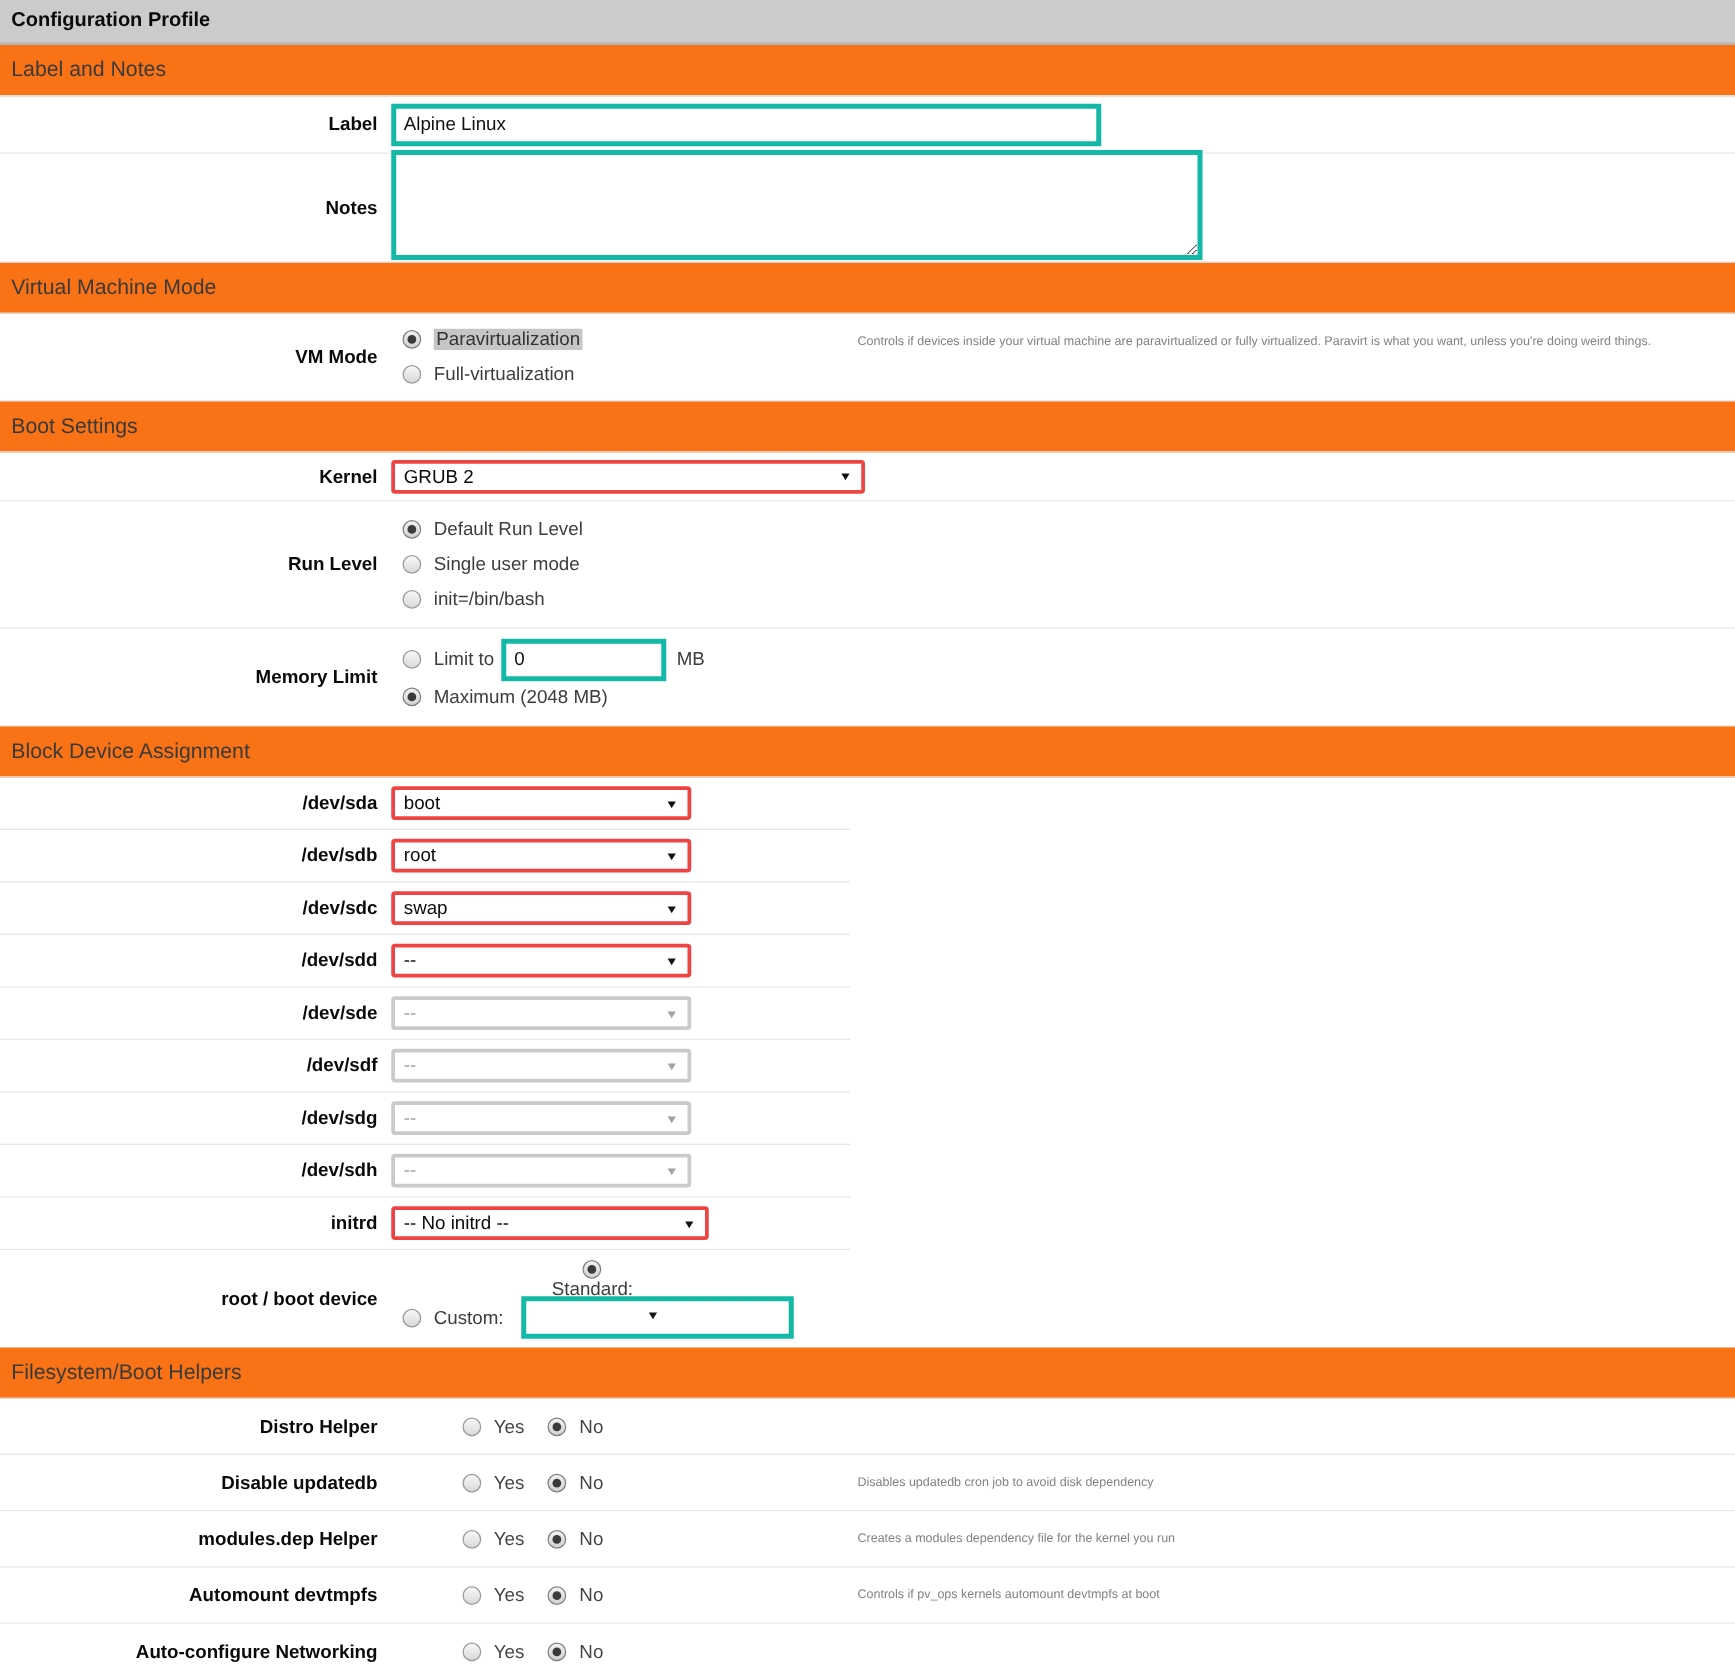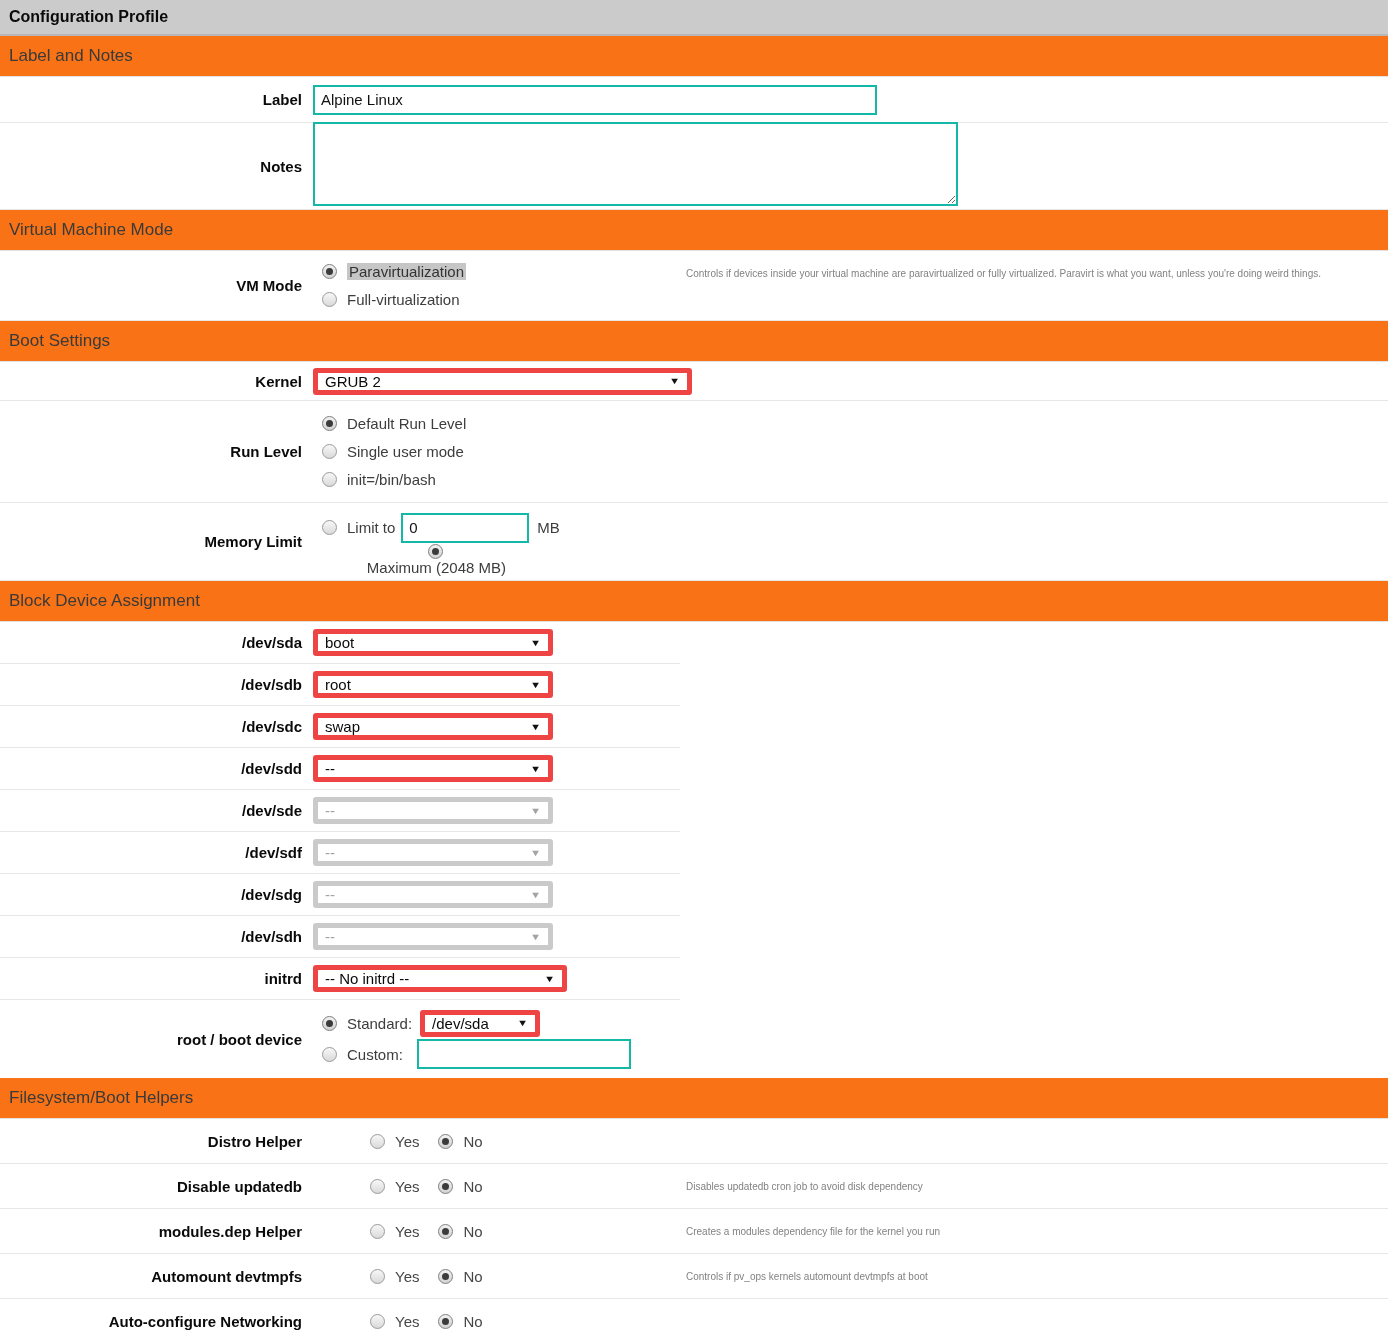--- a/index.html
+++ b/index.html
@@ -13,25 +13,25 @@
 
   
   .row{display:flex;align-items:center;position:relative;border-bottom:1px solid #e7e7e7;}
   .row.no-border{border-bottom:none;}
   .label-col{flex:0 0 302px;text-align:right;font-weight:bold;font-size:15px;color:#0a0a0a;}
   .field-col{margin-left:11px;}
   .help-col{position:absolute;left:686px;top:50%;transform:translateY(-50%);color:#828282;font-size:10px;line-height:21px;width:690px;}
   .help-col.help-top{top:12px;transform:none;}
 
   
-  .tinput{height:26px;border:2px solid #14b8a6;font-family:inherit;font-size:15px;padding:0 6px;color:#111;box-sizing:content-box;background:#fff;}
+  .tinput{height:26px;border:4px solid #14b8a6;font-family:inherit;font-size:15px;padding:0 6px;color:#111;box-sizing:content-box;background:#fff;}
   textarea.tinput{height:72px;padding:4px 6px;resize:both;}
 
   
-  .sel{display:inline-flex;justify-content:space-between;align-items:center;box-sizing:border-box;height:27px;border:5px solid #ef4444;border-radius:3px;background:#fff;font-size:15px;color:#0a0a0a;padding:0 8px 0 7px;cursor:default;}
+  .sel{display:inline-flex;justify-content:space-between;align-items:center;box-sizing:border-box;height:27px;border:3px solid #ef4444;border-radius:3px;background:#fff;font-size:15px;color:#0a0a0a;padding:0 8px 0 7px;cursor:default;}
   .sel .arrow{font-size:9px;color:#111;margin-left:10px;transform:scaleX(1.25);}
   .sel.disabled{border-color:#cacaca;color:#a3a3a3;}
   .sel.disabled .arrow{color:#a3a3a3;}
 
   
   .radio{display:inline-block;flex:0 0 15px;width:15px;height:15px;border-radius:50%;background:linear-gradient(#f8f8f8,#d9d9d9);border:1px solid #9a9a9a;box-sizing:border-box;position:relative;vertical-align:-3px;}
   .radio.checked{background:linear-gradient(#f2f2f2,#d2d2d2);border-color:#7f7f7f;}
   .radio.checked::after{content:"";position:absolute;left:3px;top:3px;width:7px;height:7px;border-radius:50%;background:#3b3b3b;}
 
   .opt-line{display:flex;align-items:center;height:28px;font-size:15px;color:#3d3d3d;}
@@ -142,21 +142,21 @@
 
 <div class="row row-memory">
   <div class="label-col">Memory Limit</div>
   <div class="field-col">
     <div class="inline-bits" style="height:32px;">
       <span class="radio"></span>
       <span class="opt-label">Limit to</span>
       <input class="tinput ml6" style="width: 112px;" value="0">
       <span class="opt-label ml8">MB</span>
     </div>
-    <div class="inline-bits" style="height:28px;flex-direction:column;">
+    <div class="inline-bits" style="height:28px;">
       <span class="radio checked"></span>
       <span class="opt-label">Maximum (2048 MB)</span>
     </div>
   </div>
 </div>
 
 <div class="section-header">
   <span>Block Device Assignment</span>
 </div>
 
@@ -239,21 +239,21 @@
     <div class="sel" style="width:254px;">
       <span>-- No initrd --</span>
       <span class="arrow">▼</span>
     </div>
   </div>
 </div>
 
 <div class="row row-rootdev no-border">
   <div class="label-col">root / boot device</div>
   <div class="field-col">
-    <div class="inline-bits" style="height:30px;">
+    <div class="inline-bits" style="height:30px;flex-direction:column;">
       <span class="radio checked"></span>
       <span class="opt-label">Standard:</span>
       <div class="sel ml8" style="width:120px;">
         <span>/dev/sda</span>
         <span class="arrow">▼</span>
       </div>
     </div>
     <div class="inline-bits" style="height:32px;">
       <span class="radio"></span>
       <span class="opt-label">Custom:</span>

